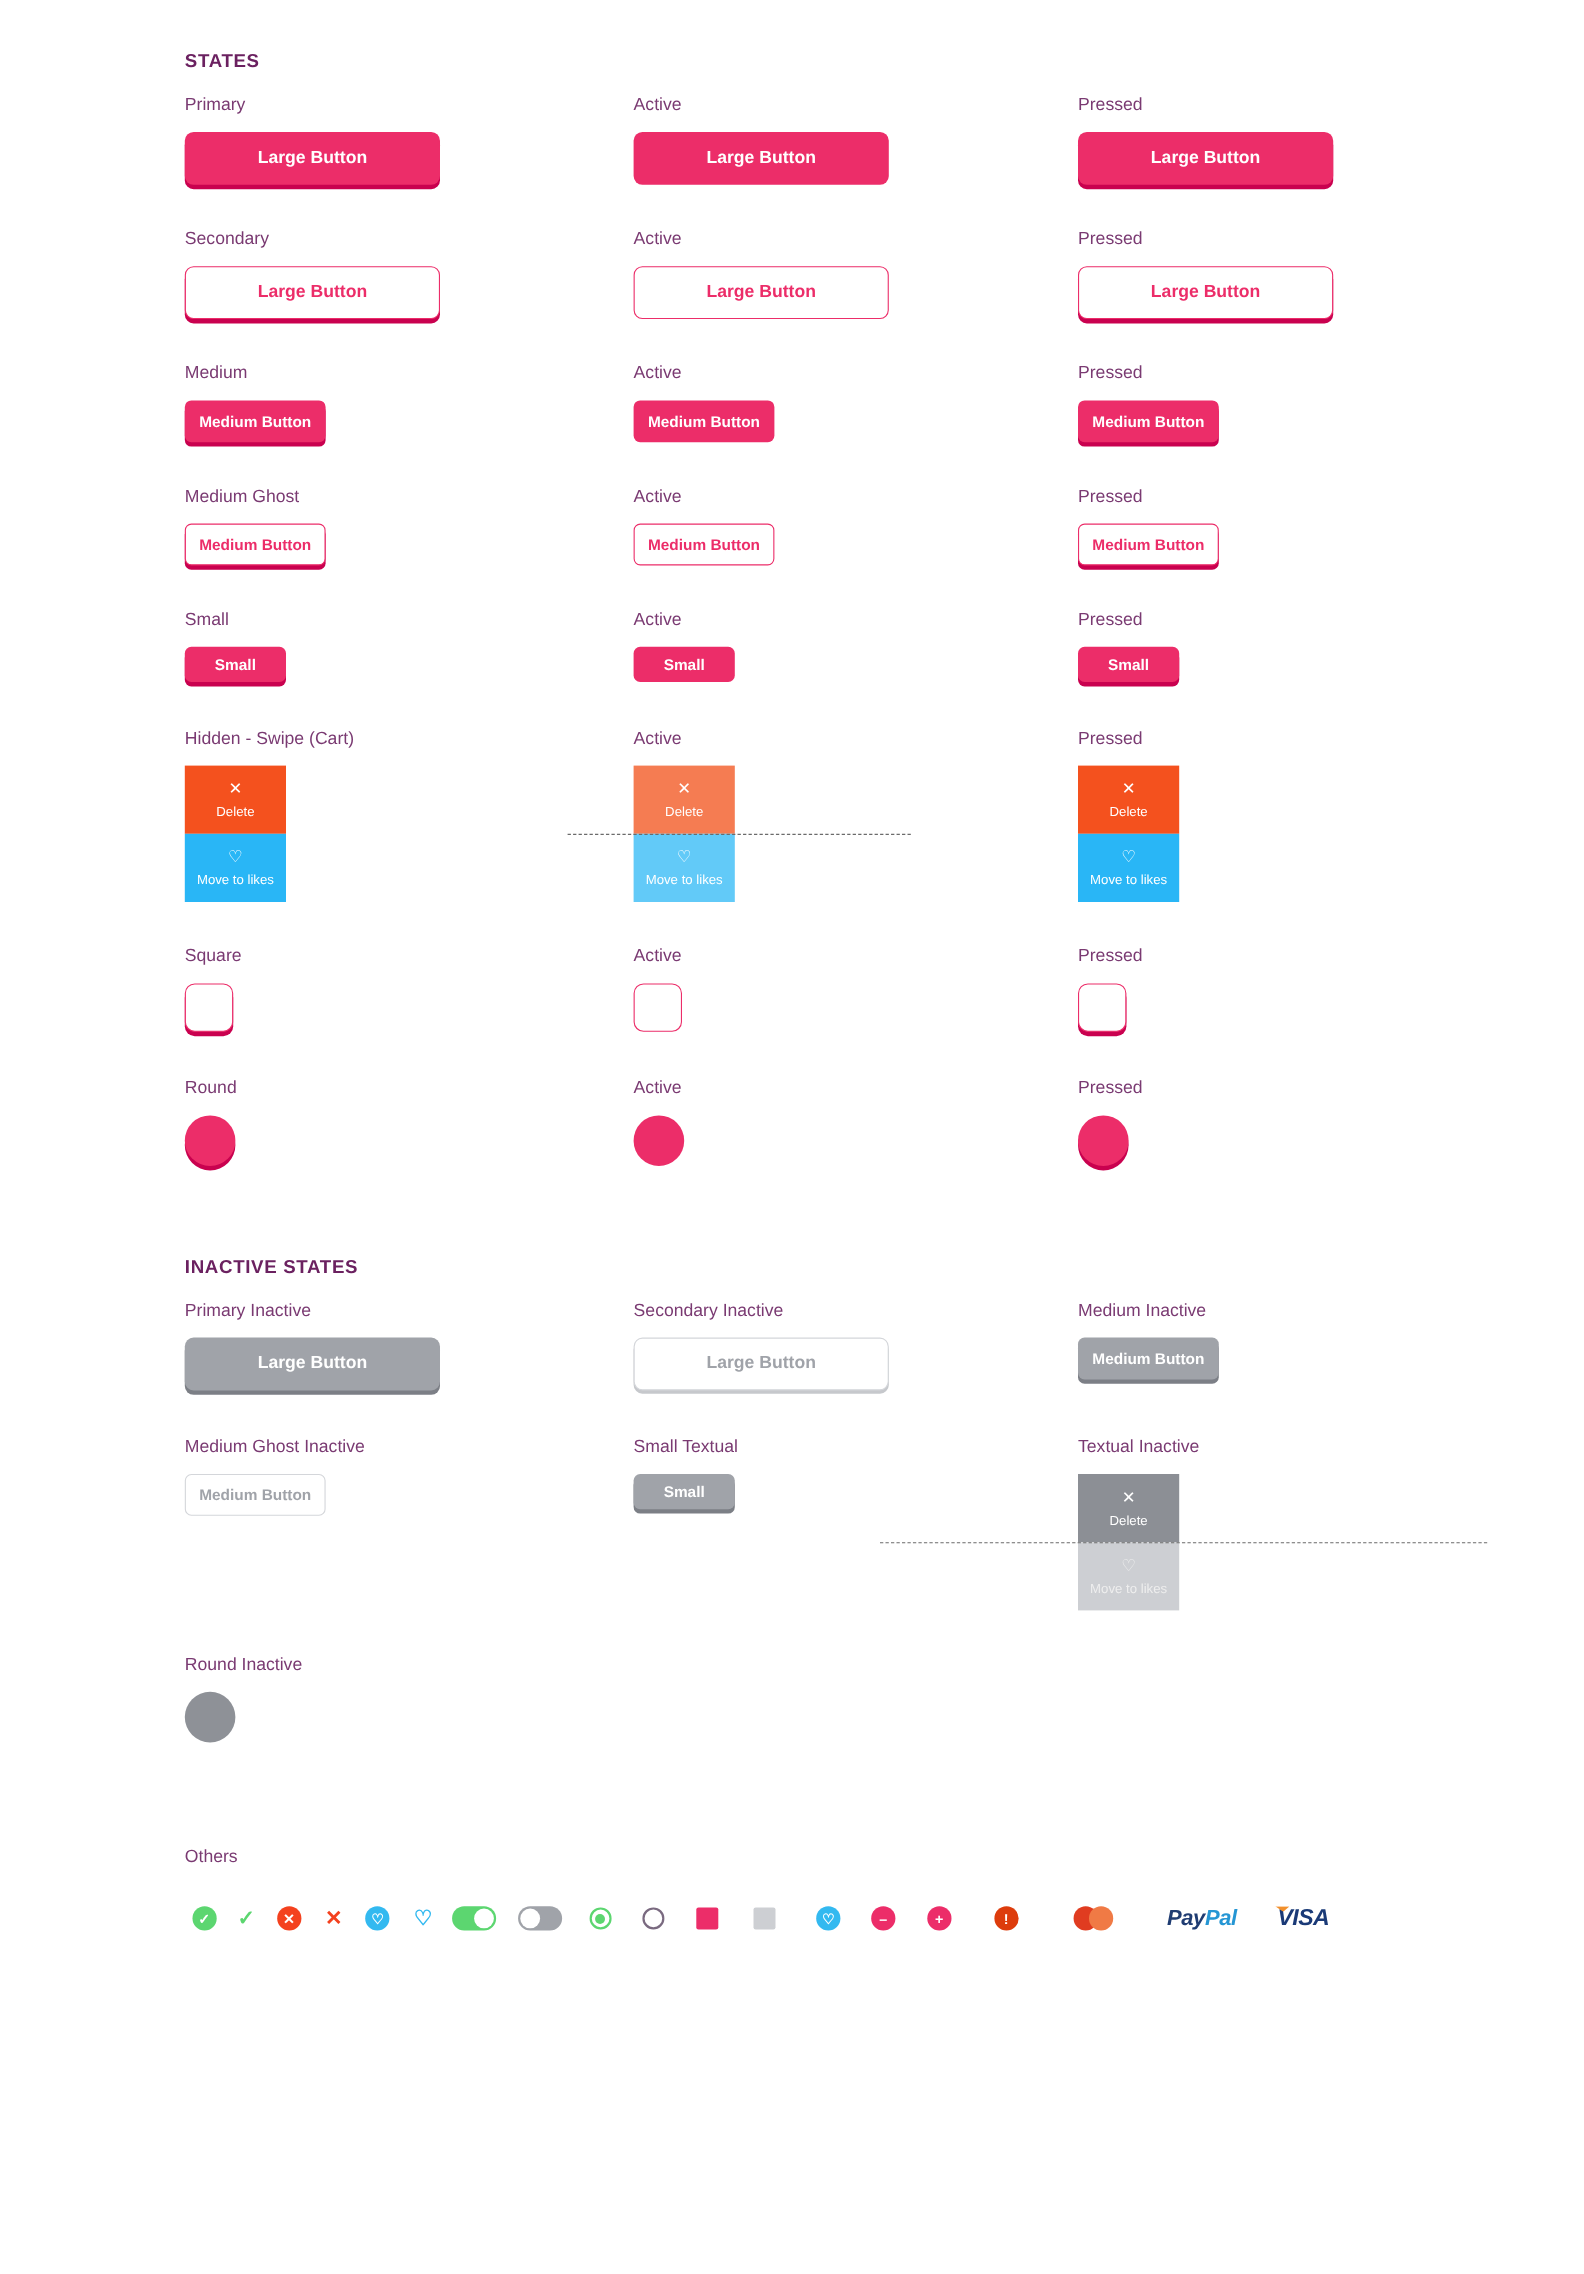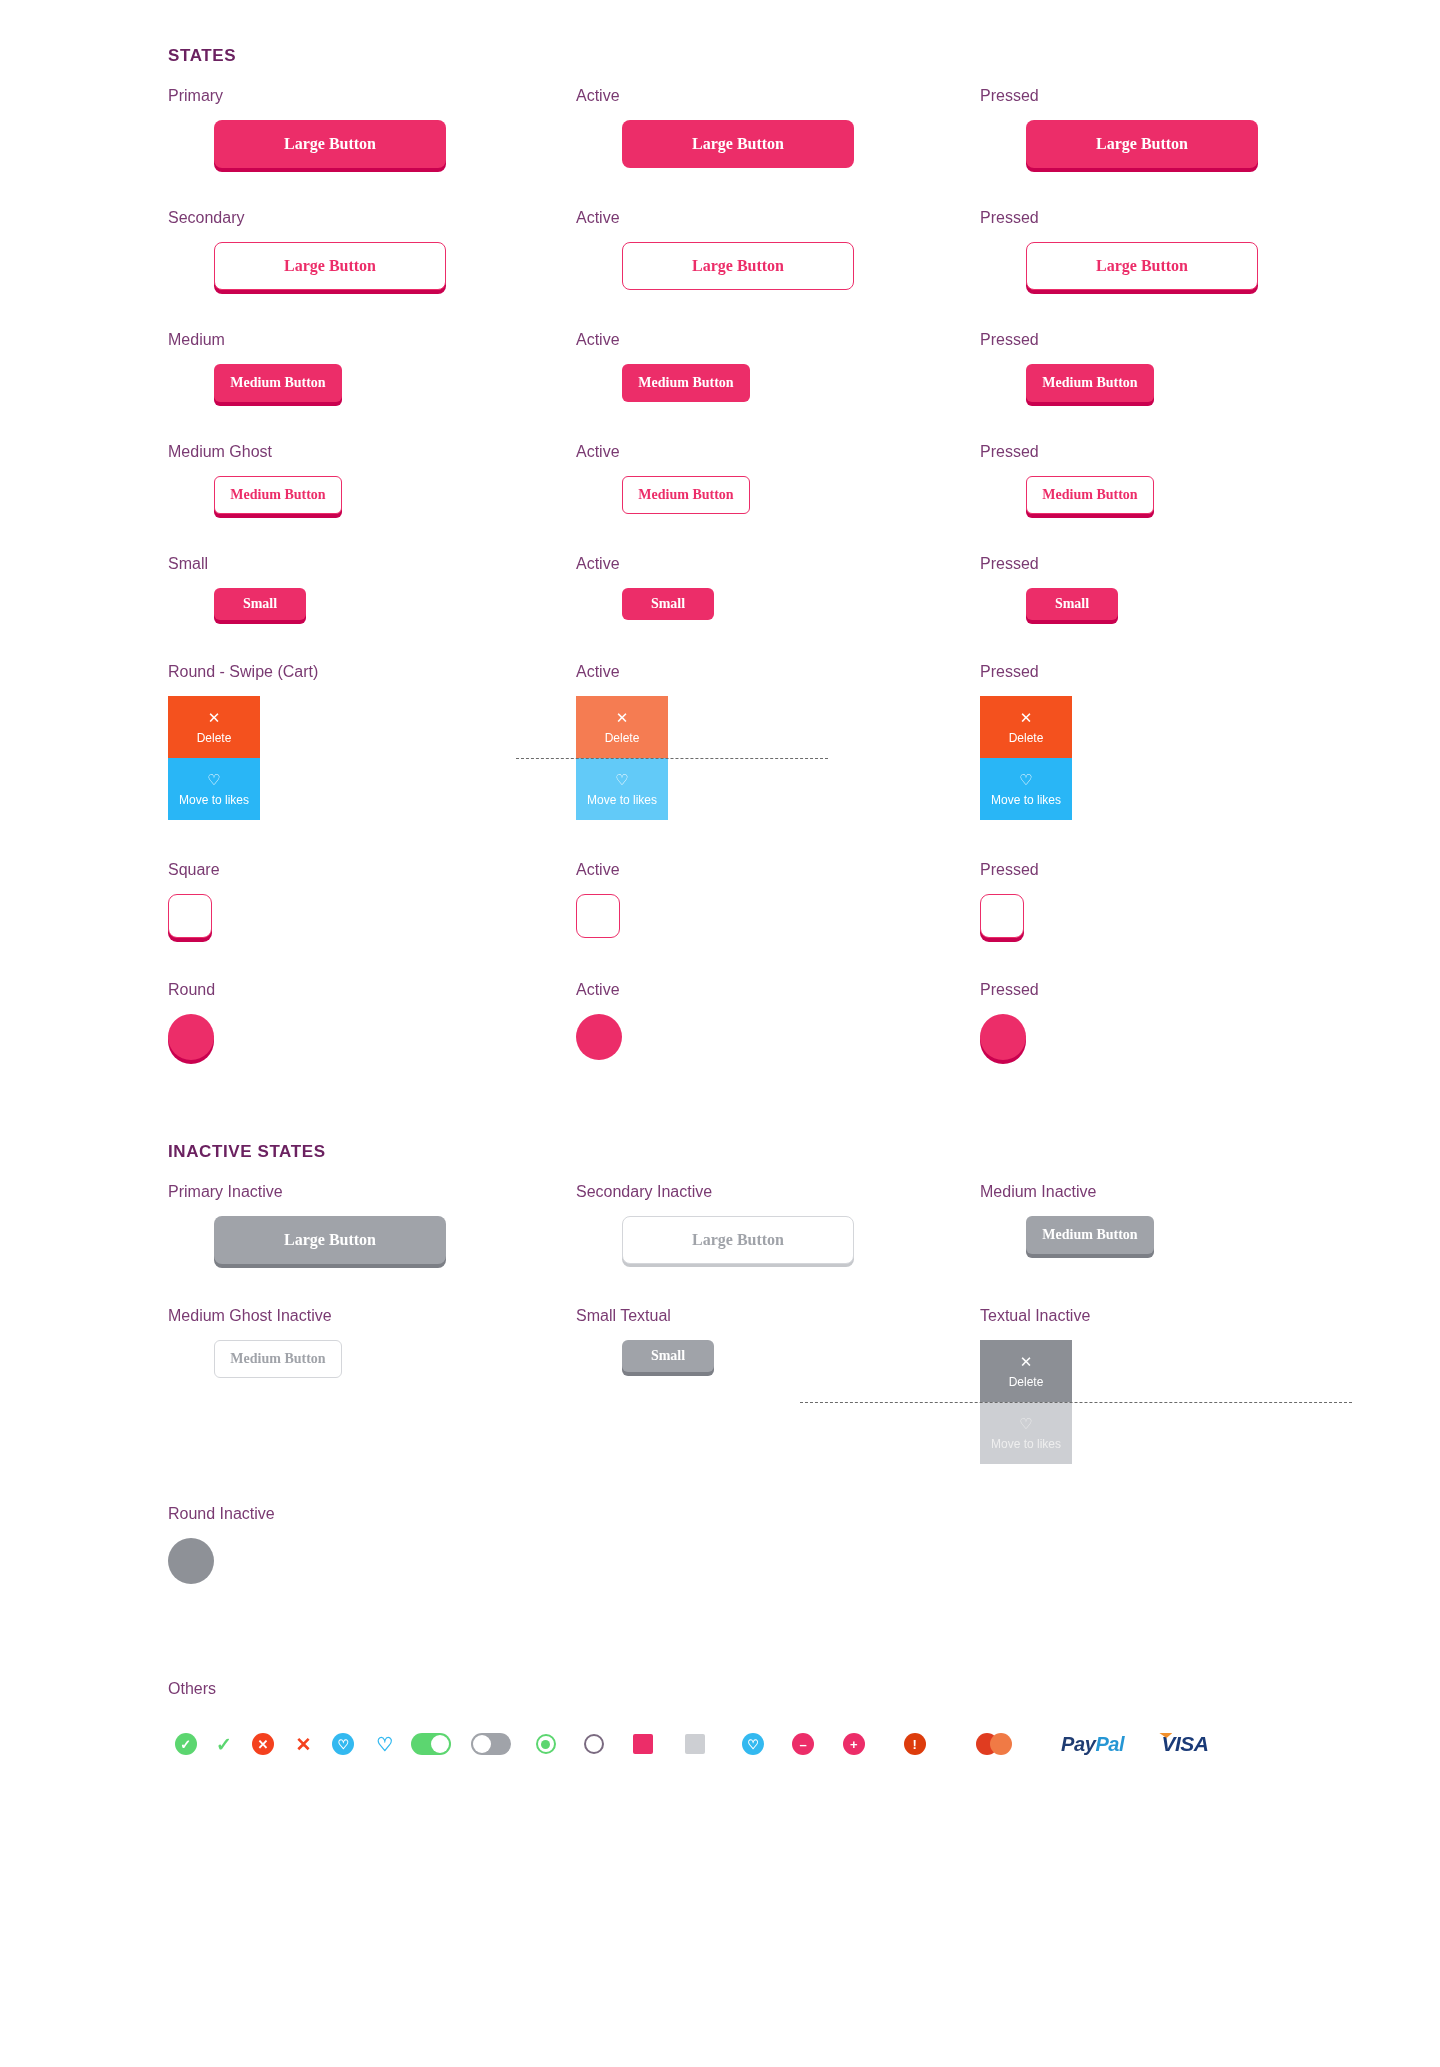--- a/index.html
+++ b/index.html
@@ -48,26 +48,25 @@
     color: #7a3a72;
     margin-bottom: 16px;
     line-height: 1;
   }
 
   
   .btn {
     display: flex;
     align-items: center;
     justify-content: center;
-    font-family: Liberation Serif, serif;
+    font-family: Liberation Sans, sans-serif;
     font-weight: bold;
     border: none;
     cursor: pointer;
     background: transparent;
-    margin-left: 46px;
   }
 
   
   .btn-large {
     width: 232px;
     height: 48px;
     border-radius: 8px;
     font-size: 16px;
   }
   .btn-primary {
@@ -326,21 +325,21 @@
     <div class="cell">
       <div class="label">Pressed</div>
       <button class="btn btn-small btn-primary shadow-pink">Small</button>
     </div>
   </div>
 
   <div style="height:44px"></div>
 
   <div class="grid">
     <div class="cell">
-      <div class="label">Round - Swipe (Cart)</div>
+      <div class="label">Hidden - Swipe (Cart)</div>
       <div class="swipe">
         <div class="swipe-cell sw-delete">
           <span class="gl">✕</span>
           <span>Delete</span>
         </div>
         <div class="swipe-cell sw-like">
           <span class="gl">♡</span>
           <span>Move to likes</span>
         </div>
       </div>

